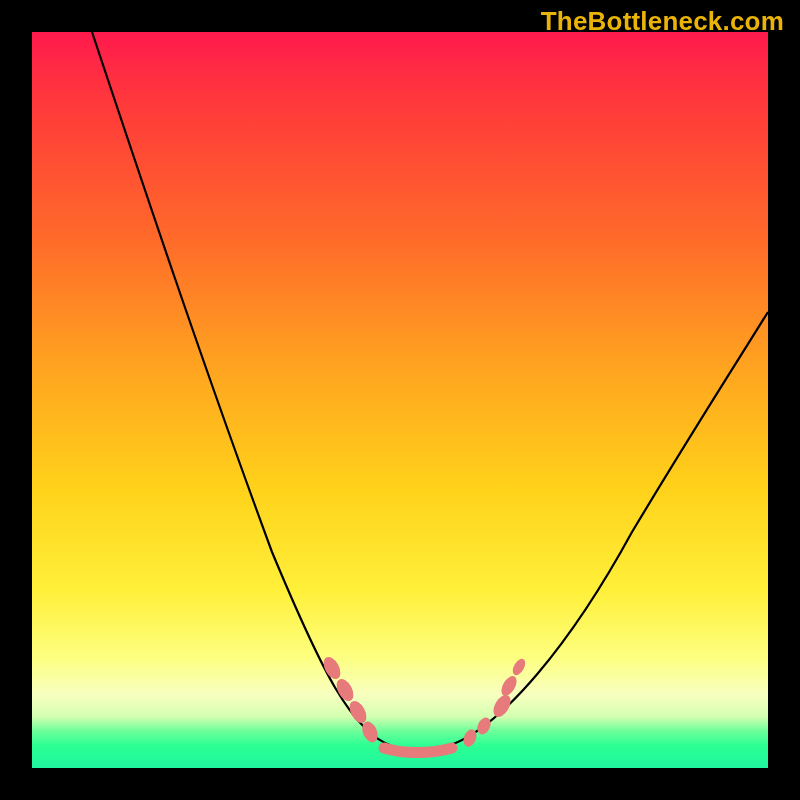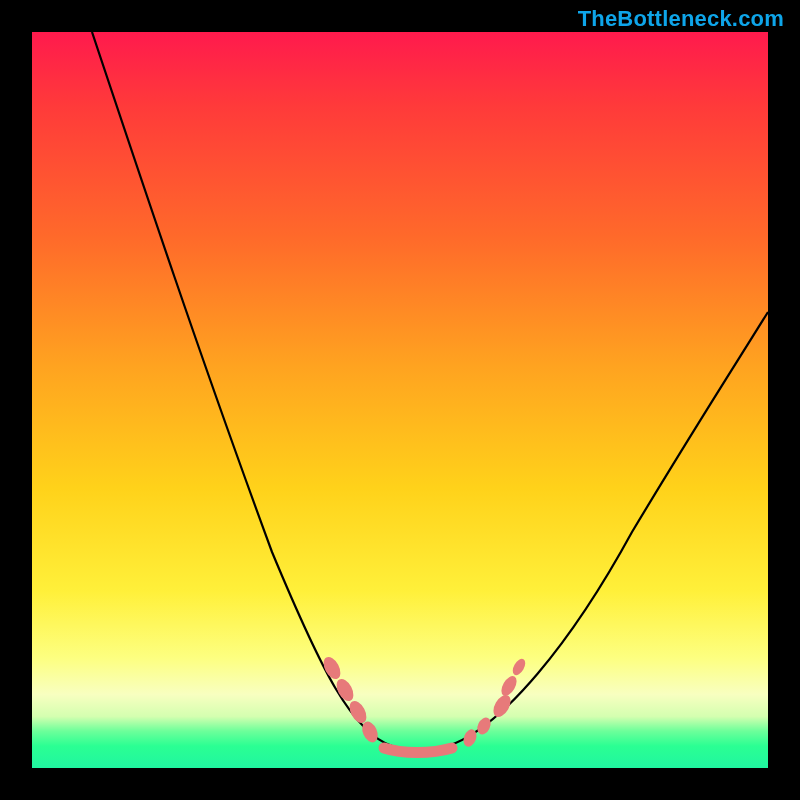--- a/index.html
+++ b/index.html
@@ -46,23 +46,23 @@
     left: 0;
     top: 0;
     width: 736px;
     height: 736px;
   }
   .watermark {
     position: absolute;
     top: 6px;
     right: 16px;
     font-family: Arial, Helvetica, sans-serif;
-    font-size: 22px;
+    font-size: 26px;
     font-weight: 600;
-    color: #0ea5e9;
+    color: #eab308;
     letter-spacing: 0.2px;
     user-select: none;
   }
 </style>
 </head>
 <body>
 
 <div class="frame">
   <div class="watermark">TheBottleneck.com</div>
 

